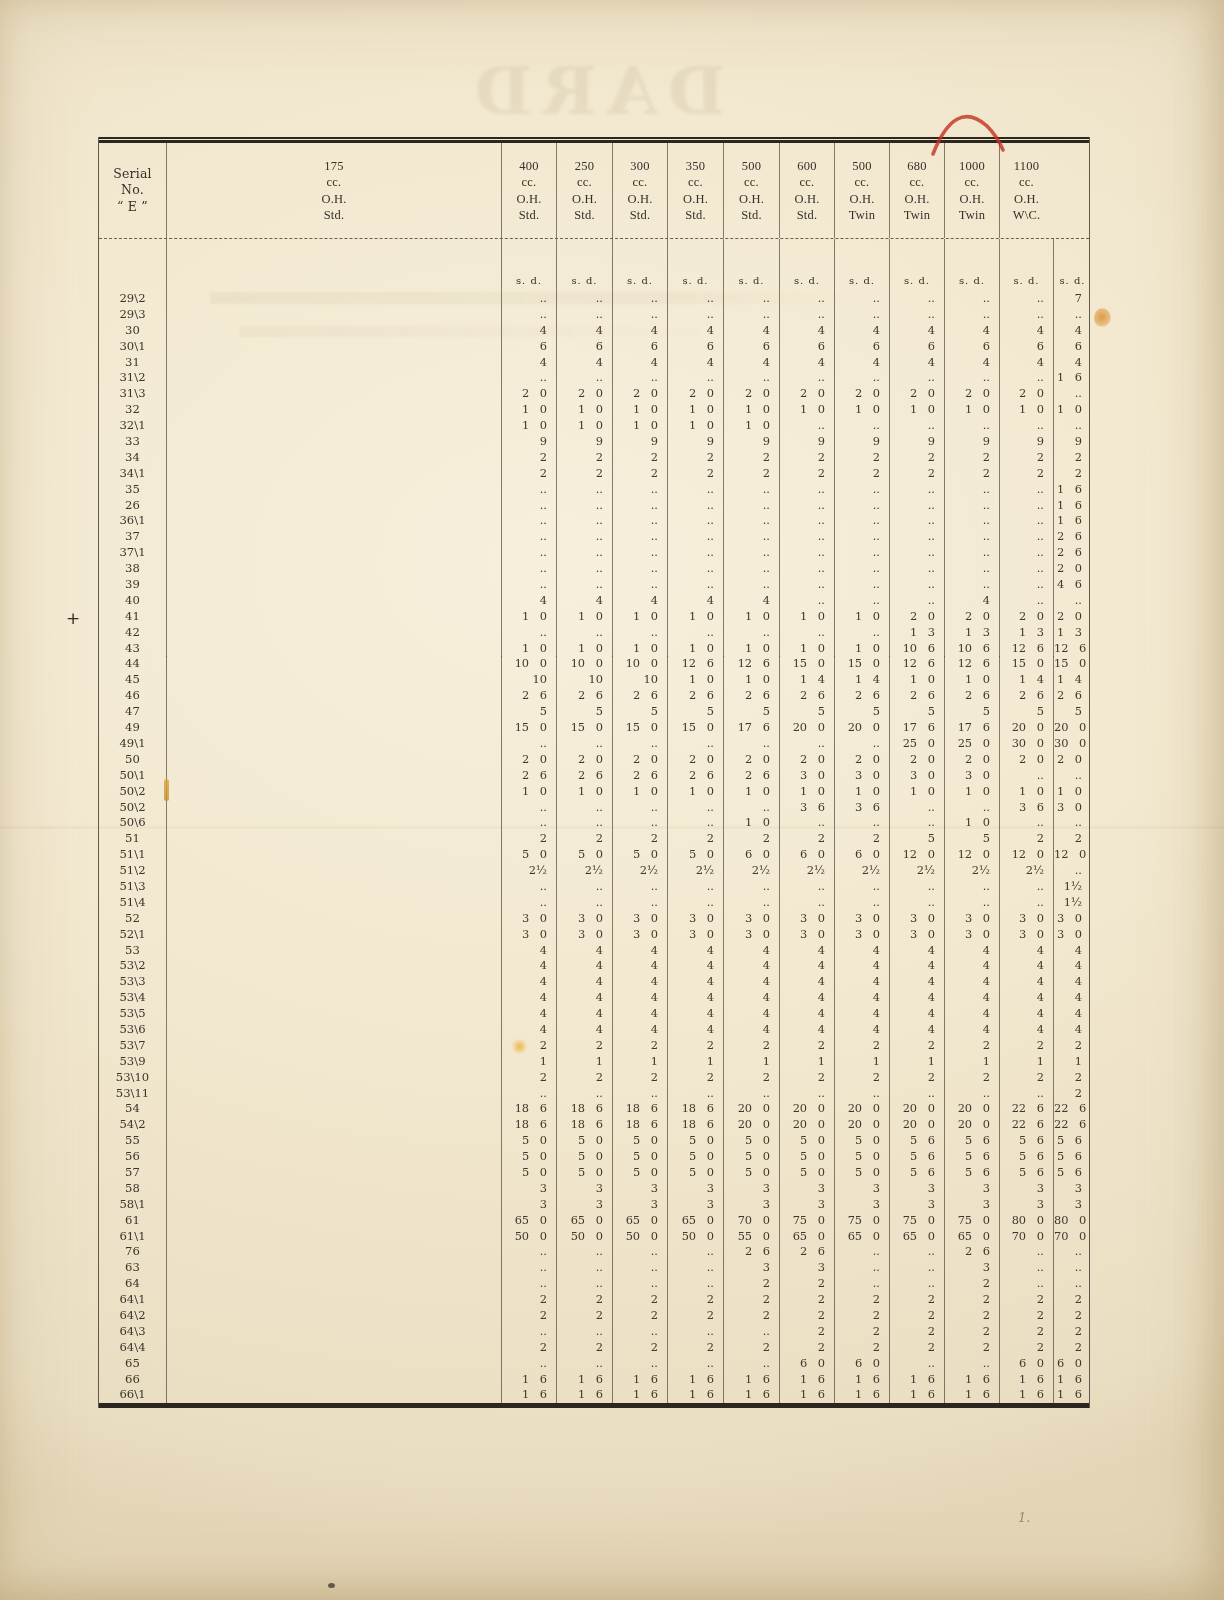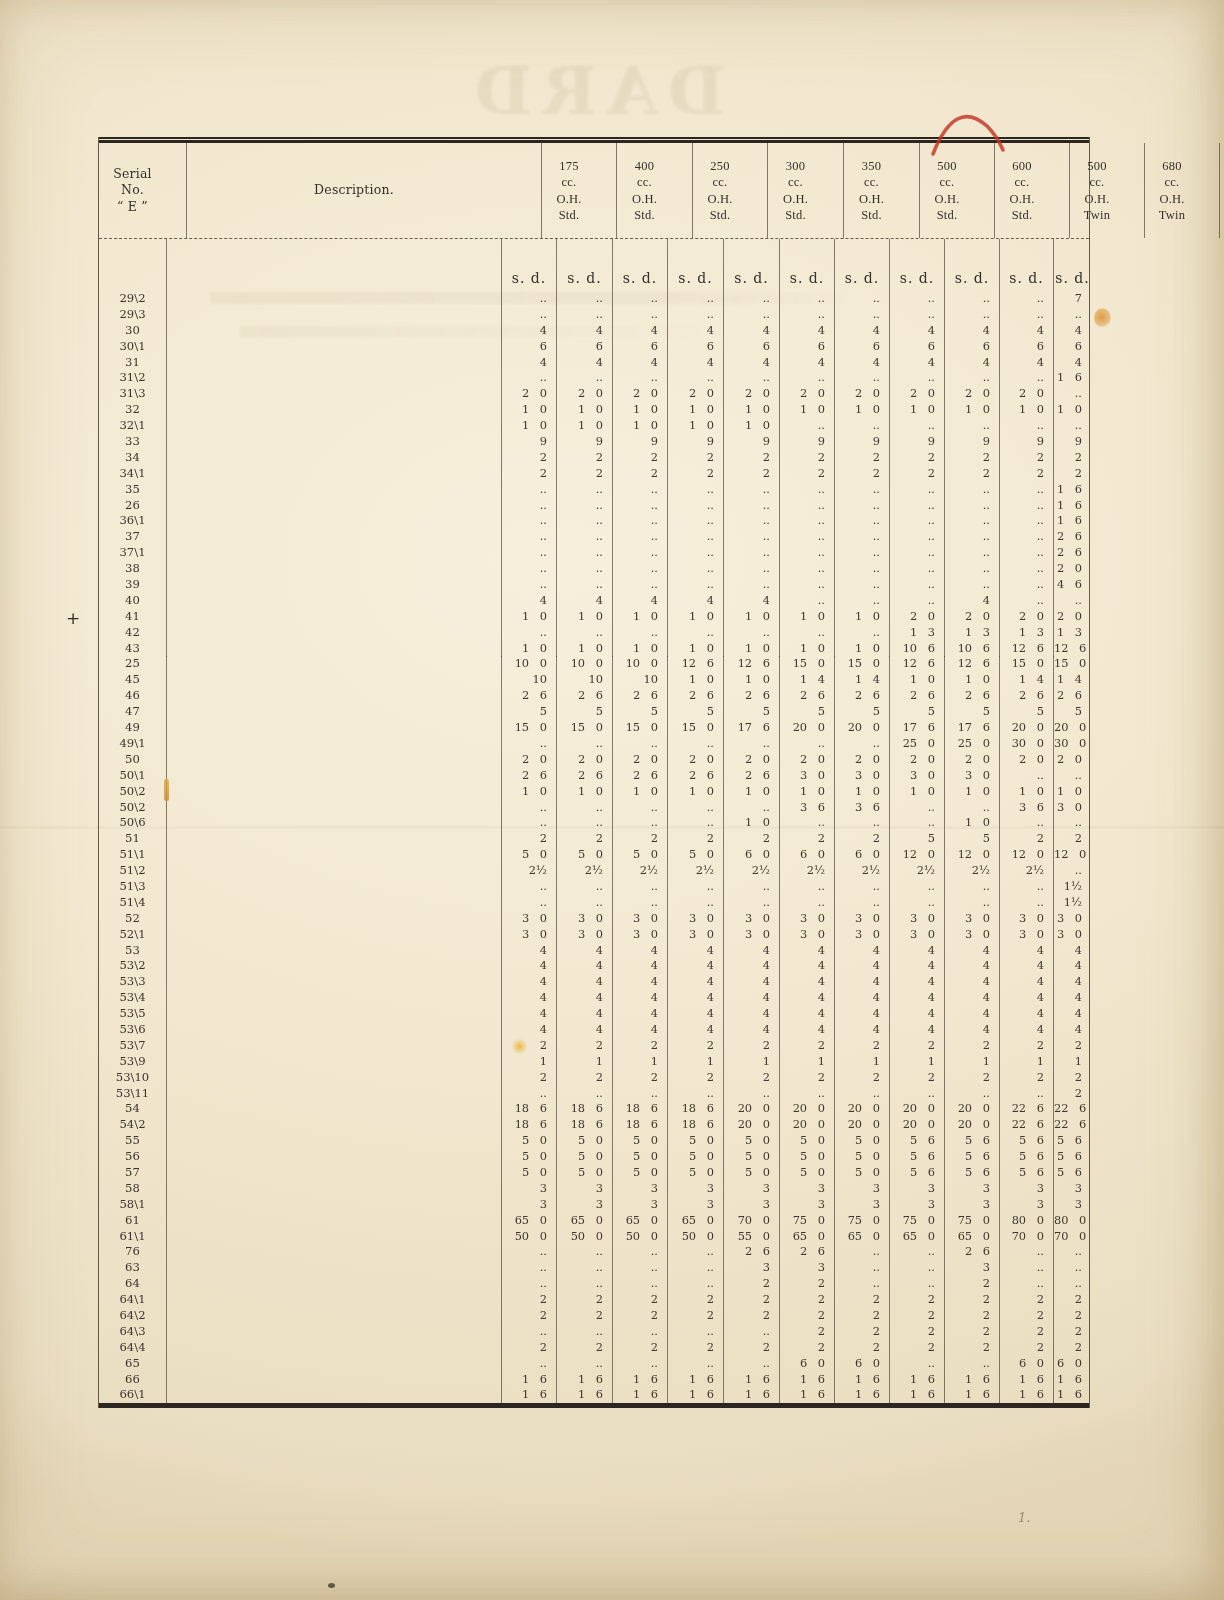--- a/index.html
+++ b/index.html
@@ -17,26 +17,26 @@
     position:absolute; left:98px; top:137px; width:992px;
     --cols: 67px 335px 55px 56px 55px 56px 56px 55px 55px 55px 55px 54px 38px;
     border-left:1px solid rgba(62,54,44,.8);
     border-right:1px solid rgba(62,54,44,.8);
   }
   .rule-top { height:6px; background:linear-gradient(#2b2620 0 2px, rgba(43,38,32,0) 2px 3px, #2b2620 3px 6px); }
   .rule-bottom { height:5px; background:#2b2620; margin-top:0; }
   .grid { display:grid; grid-template-columns:var(--cols); }
   .grid > div { border-left:1px solid rgba(70,60,48,.65); min-width:0; }
   .grid > div:first-child { border-left:none; }
-  .hdr { height:96px; border-bottom:1px dashed rgba(70,60,48,.8);gap:20px; }
+  .hdr { height:96px; border-bottom:1px dashed rgba(70,60,48,.8); }
   .hdr > div { display:flex; flex-direction:column; align-items:center; justify-content:center; text-align:center; font-size:12.5px; line-height:1.3; letter-spacing:.2px; }
   .hdr .hc span { display:block;font-family:Liberation Serif, serif; }
   .corner { white-space:pre-line; font-size:12.5px; }
   .sdr { height:52px; }
-  .sdr > div { display:flex; align-items:flex-end; justify-content:center; padding-bottom:5px; font-size:14px; letter-spacing:1px; }
+  .sdr > div { display:flex; align-items:flex-end; justify-content:center; padding-bottom:5px; font-size:10px; letter-spacing:1px; }
   .rows {}
   .row { height:15.9px; line-height:15.9px; }
   .sc { text-align:center; font-size:11.6px; color:#3a342c; }
   .dc { position:relative; padding-left:10px; font-size:12.3px; white-space:pre; overflow:hidden; color:#322d26; }
   .pc { text-align:right; padding-right:9px; font-size:11.4px; white-space:pre; word-spacing:7px; color:#3f382e; }
   
   .ghost { position:absolute; left:285px; top:52px; width:620px; text-align:center;
     font-weight:bold; font-size:66px; letter-spacing:10px; color:rgba(125,106,66,.10);
     transform:scaleX(-1); filter:blur(1.6px); pointer-events:none; }
   .ghost2 { position:absolute; left:210px; top:292px; width:640px; height:12px;
@@ -65,21 +65,20 @@
   <div class="ghost3"></div>
   <div class="crease"></div>
 
   <div class="tbl">
     <div class="rule-top"></div>
 
     <div class="grid hdr">
       <div class="corner">Serial
 No.
 “ E ”</div>
-      <div>Description.</div>
 
     <div class="hc">
     <span>175</span>
     <span>cc.</span>
     <span>O.H.</span>
     <span>Std.</span>
   </div>
         <div class="hc">
     <span>400</span>
     <span>cc.</span>
@@ -591,21 +590,21 @@
           <div class="pc">1 0</div>
           <div class="pc">1 0</div>
           <div class="pc">1 0</div>
           <div class="pc">1 0</div>
           <div class="pc">10 6</div>
           <div class="pc">10 6</div>
           <div class="pc">12 6</div>
           <div class="pc">12 6</div>
         </div>
         <div class="grid row">
-    <div class="sc">25</div>
+    <div class="sc">44</div>
     <div class="dc">
       
       
       
     </div>
   <div class="pc">10 0</div>
           <div class="pc">10 0</div>
           <div class="pc">10 0</div>
           <div class="pc">12 6</div>
           <div class="pc">12 6</div>

